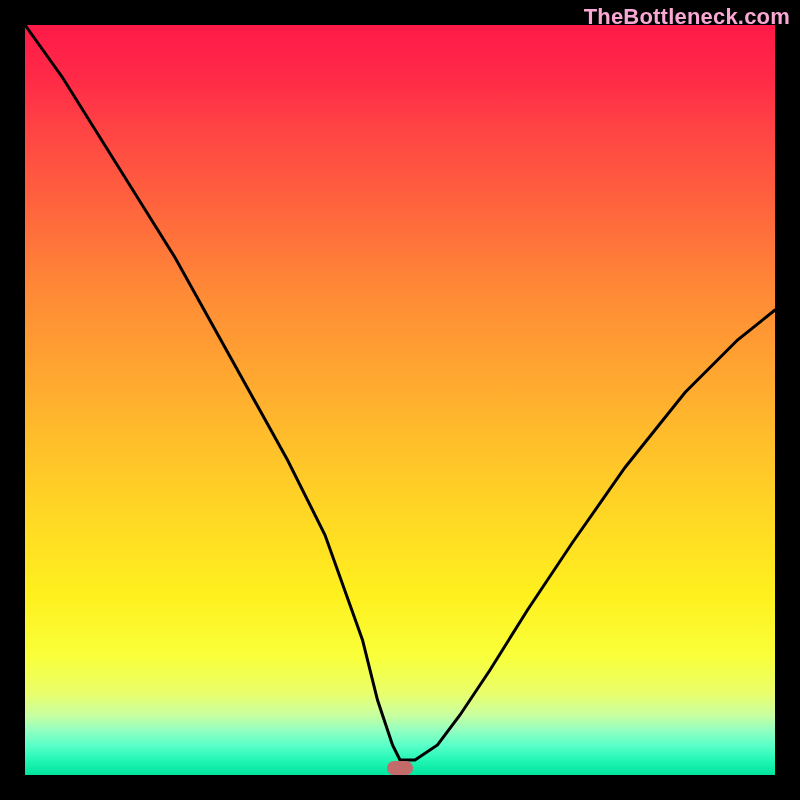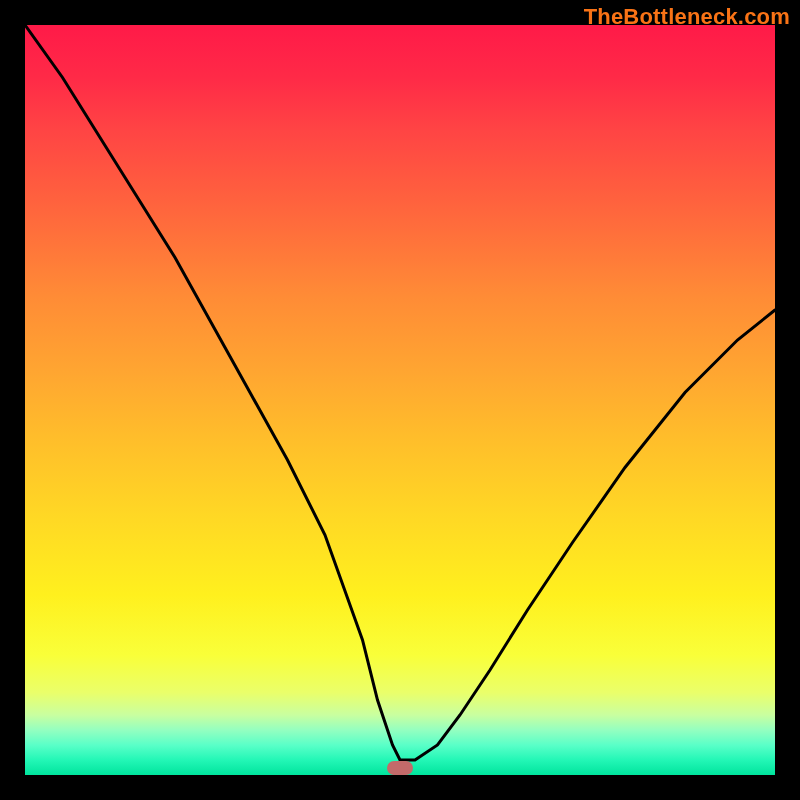--- a/index.html
+++ b/index.html
@@ -14,21 +14,21 @@
   .frame {
     position: relative;
     width: 800px;
     height: 800px;
     background: #000;
   }
   .watermark {
     position: absolute;
     top: 4px;
     right: 10px;
-    color: #f97316;
+    color: #f9a8d4;
     font-size: 22px;
     font-weight: 600;
     z-index: 10;
     letter-spacing: 0.2px;
   }
   .plot {
     position: absolute;
     left: 25px;
     top: 25px;
     width: 750px;

